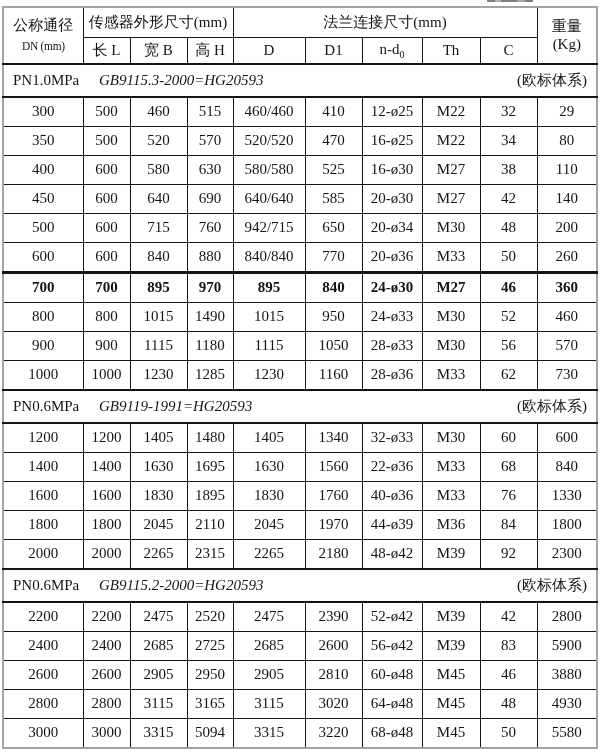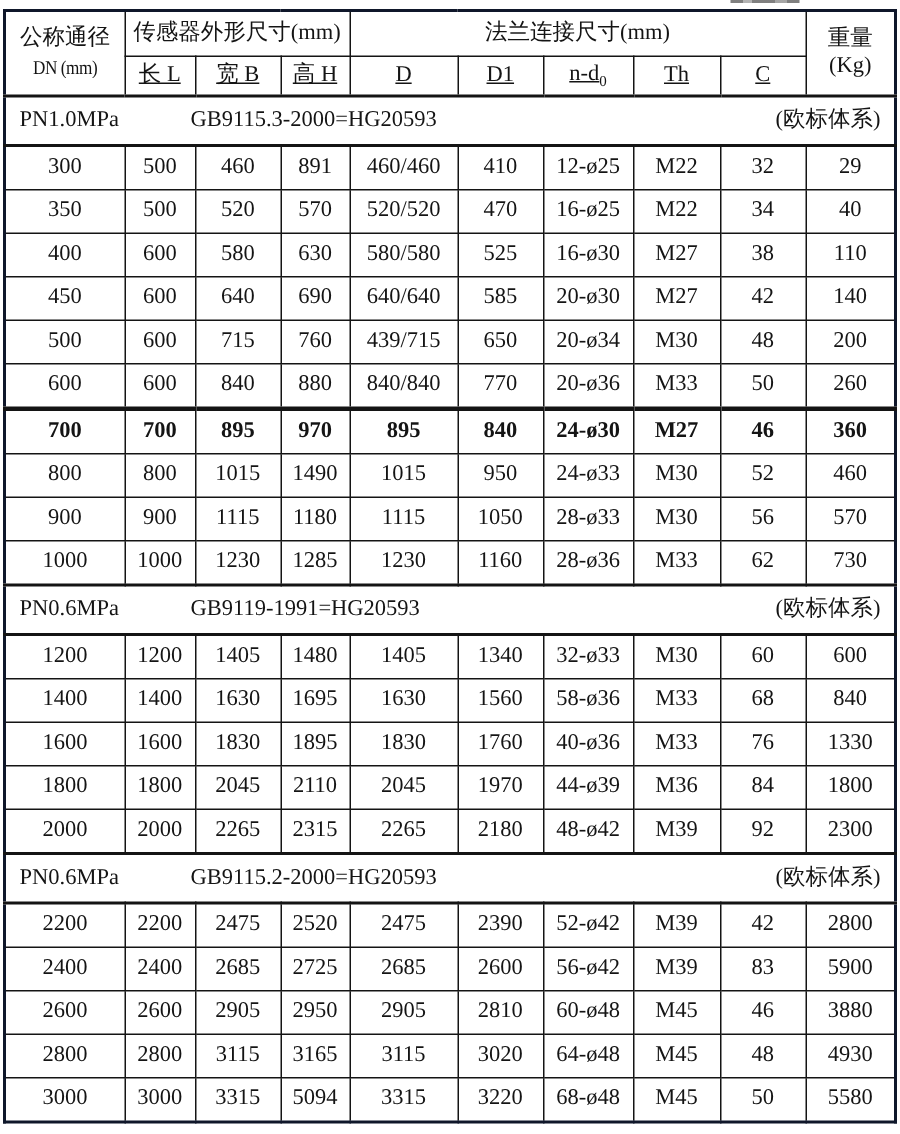--- a/index.html
+++ b/index.html
@@ -9,41 +9,41 @@
     position:relative;overflow:hidden;
   }
   .artifact{
     position:absolute;top:0;left:487px;width:46px;height:2px;
     background:linear-gradient(90deg,#555 0 8px,#999 8px 14px,#555 14px 30px,#888 30px 38px,#555 38px 46px);
     opacity:.75;
   }
   table.spec{
     border-collapse:collapse;table-layout:fixed;
     width:594px;margin:6px 16px 0 2px;
-    border:2px solid #0f172a;
+    border:2px solid #a3a3a3;
   }
   th,td{
     border:1px solid #141414;
     text-align:center;vertical-align:middle;
     padding:0;font-weight:normal;
     font-size:15px;line-height:1.15;
     overflow:hidden;white-space:nowrap;
   }
   thead tr.h1 th{height:29px;}
-  thead tr.h2 th{height:25px;border-bottom:2px solid #141414;text-decoration:underline;}
+  thead tr.h2 th{height:25px;border-bottom:2px solid #141414;}
   thead th sub{font-size:10px;}
   .dn-cell div:first-child{margin-bottom:3px;}
   .dn-sub{display:inline-block;transform:scaleX(.88);font-size:13px;letter-spacing:-.3px;}
   tbody td{height:28px;}
   tr.section-row td{
     height:31px;border-top:2px solid #141414;border-bottom:2px solid #141414;
   }
-  .sec-wrap{display:flex;align-items:center;padding:0 9px;gap:28px;}
+  .sec-wrap{display:flex;align-items:center;padding:0 9px;}
   .sec-pressure{width:86px;text-align:left;flex:0 0 auto;}
-  .sec-standard{text-align:right;}
+  .sec-standard{text-align:right;font-style:italic;}
   .sec-note{margin-left:auto;text-align:center;}
   tr.tbreak td{border-top:3px solid #141414;font-weight:bold;}
 </style>
 </head>
 <body>
 
 <div class="artifact"></div>
 
 <table class="spec">
   <colgroup>
@@ -89,39 +89,39 @@
             <span class="sec-pressure">PN1.0MPa</span>
             <span class="sec-standard">GB9115.3-2000=HG20593</span>
             <span class="sec-note">(欧标体系)</span>
           </div>
         </td>
       </tr>
       <tr>
         <td>300</td>
         <td>500</td>
         <td>460</td>
-        <td>891</td>
+        <td>515</td>
         <td>460/460</td>
         <td>410</td>
         <td>12-ø25</td>
         <td>M22</td>
         <td>32</td>
         <td>29</td>
       </tr>
       <tr>
         <td>350</td>
         <td>500</td>
         <td>520</td>
         <td>570</td>
         <td>520/520</td>
         <td>470</td>
         <td>16-ø25</td>
         <td>M22</td>
         <td>34</td>
-        <td>40</td>
+        <td>80</td>
       </tr>
       <tr>
         <td>400</td>
         <td>600</td>
         <td>580</td>
         <td>630</td>
         <td>580/580</td>
         <td>525</td>
         <td>16-ø30</td>
         <td>M27</td>
@@ -138,21 +138,21 @@
         <td>20-ø30</td>
         <td>M27</td>
         <td>42</td>
         <td>140</td>
       </tr>
       <tr>
         <td>500</td>
         <td>600</td>
         <td>715</td>
         <td>760</td>
-        <td>439/715</td>
+        <td>942/715</td>
         <td>650</td>
         <td>20-ø34</td>
         <td>M30</td>
         <td>48</td>
         <td>200</td>
       </tr>
       <tr>
         <td>600</td>
         <td>600</td>
         <td>840</td>
@@ -233,21 +233,21 @@
         <td>60</td>
         <td>600</td>
       </tr>
       <tr>
         <td>1400</td>
         <td>1400</td>
         <td>1630</td>
         <td>1695</td>
         <td>1630</td>
         <td>1560</td>
-        <td>58-ø36</td>
+        <td>22-ø36</td>
         <td>M33</td>
         <td>68</td>
         <td>840</td>
       </tr>
       <tr>
         <td>1600</td>
         <td>1600</td>
         <td>1830</td>
         <td>1895</td>
         <td>1830</td>

